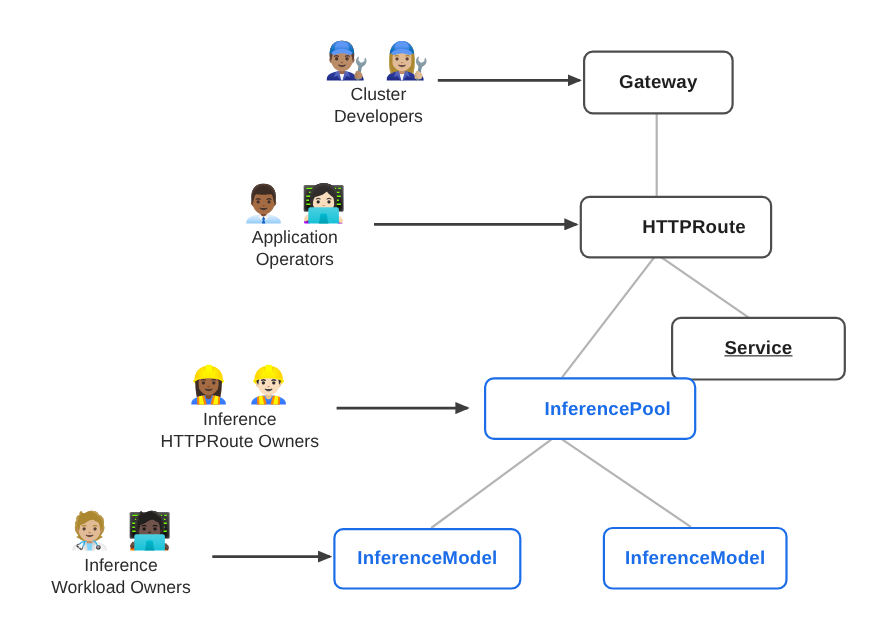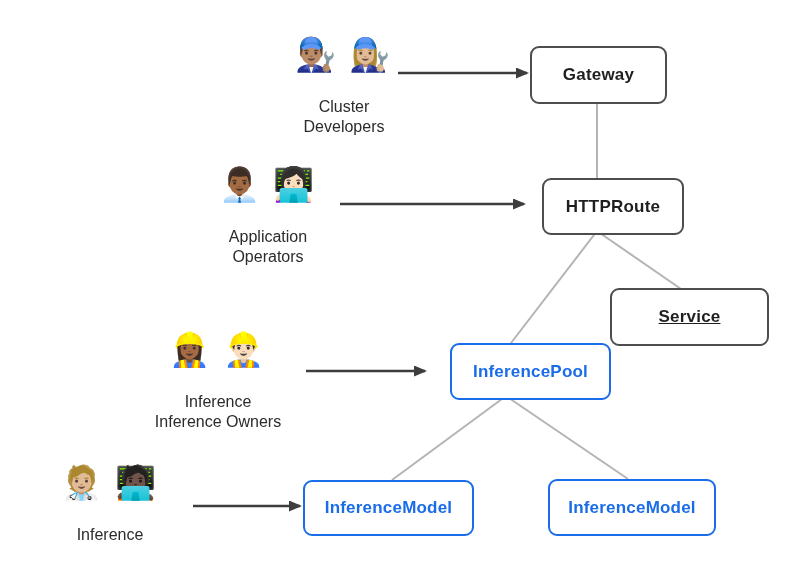--- a/index.html
+++ b/index.html
@@ -36,21 +36,21 @@
     align-items: center;
     text-align: center;
   }
   .persona-emoji {
     font-size: 33px;
     line-height: 1.3;
     white-space: nowrap;
     letter-spacing: 2px;
   }
   .persona-label {
-    margin-top: 20px;
+    margin-top: 0;
     font-size: 16px;
     line-height: 1.28;
     color: #2b2b2b;
   }
   .persona-label span { display: block; white-space: nowrap; }
 </style>
 </head>
 <body>
 
 <div class="canvas">
@@ -71,29 +71,29 @@
     <line x1="398" y1="73" x2="527" y2="73" stroke="#3d3d3d" stroke-width="2.5" marker-end="url(#arrowhead)"></line>
     <line x1="340" y1="204" x2="524" y2="204" stroke="#3d3d3d" stroke-width="2.5" marker-end="url(#arrowhead)"></line>
     <line x1="306" y1="371" x2="425" y2="371" stroke="#3d3d3d" stroke-width="2.5" marker-end="url(#arrowhead)"></line>
     <line x1="193" y1="506" x2="300" y2="506" stroke="#3d3d3d" stroke-width="2.5" marker-end="url(#arrowhead)"></line>
   </svg>
 
   <div class="node node-dark" style="left:530px; top:46px; width:133px; height:54px;">
     <span>Gateway</span>
   </div>
 
-  <div class="node node-dark" style="left:542px; top:178px; width:138px; height:53px;">
+  <div class="node node-dark" style="left:527px; top:178px; width:138px; height:53px;padding-left:33px;">
     <span>HTTPRoute</span>
   </div>
 
   <div class="node node-dark" style="left:610px; top:288px; width:155px; height:54px;text-decoration:underline;">
     <span>Service</span>
   </div>
 
-  <div class="node node-blue" style="left:450px; top:343px; width:157px; height:53px;">
+  <div class="node node-blue" style="left:440px; top:343px; width:157px; height:53px;padding-left:32px;">
     <span>InferencePool</span>
   </div>
 
   <div class="node node-blue" style="left:303px; top:480px; width:167px; height:52px;">
     <span>InferenceModel</span>
   </div>
 
   <div class="node node-blue" style="left:548px; top:479px; width:164px; height:53px;">
     <span>InferenceModel</span>
   </div>
@@ -120,27 +120,28 @@
     </div>
   </div>
 
   <div class="persona" style="left:133px; top:329px; width:170px;">
     <div class="persona-emoji">
       <span>👷🏾‍♀️</span>
       <span>👷🏻‍♂️</span>
     </div>
     <div class="persona-label">
       <span>Inference</span>
-      <span>Inference Owners</span>
+      <span>HTTPRoute Owners</span>
     </div>
   </div>
 
   <div class="persona" style="left:25px; top:462px; width:170px;">
     <div class="persona-emoji">
       <span>🧑🏼‍⚕️</span>
       <span>🧑🏿‍💻</span>
     </div>
     <div class="persona-label">
       <span>Inference</span>
+      <span>Workload Owners</span>
     </div>
   </div>
 
 </div>
 
 </body></html>

